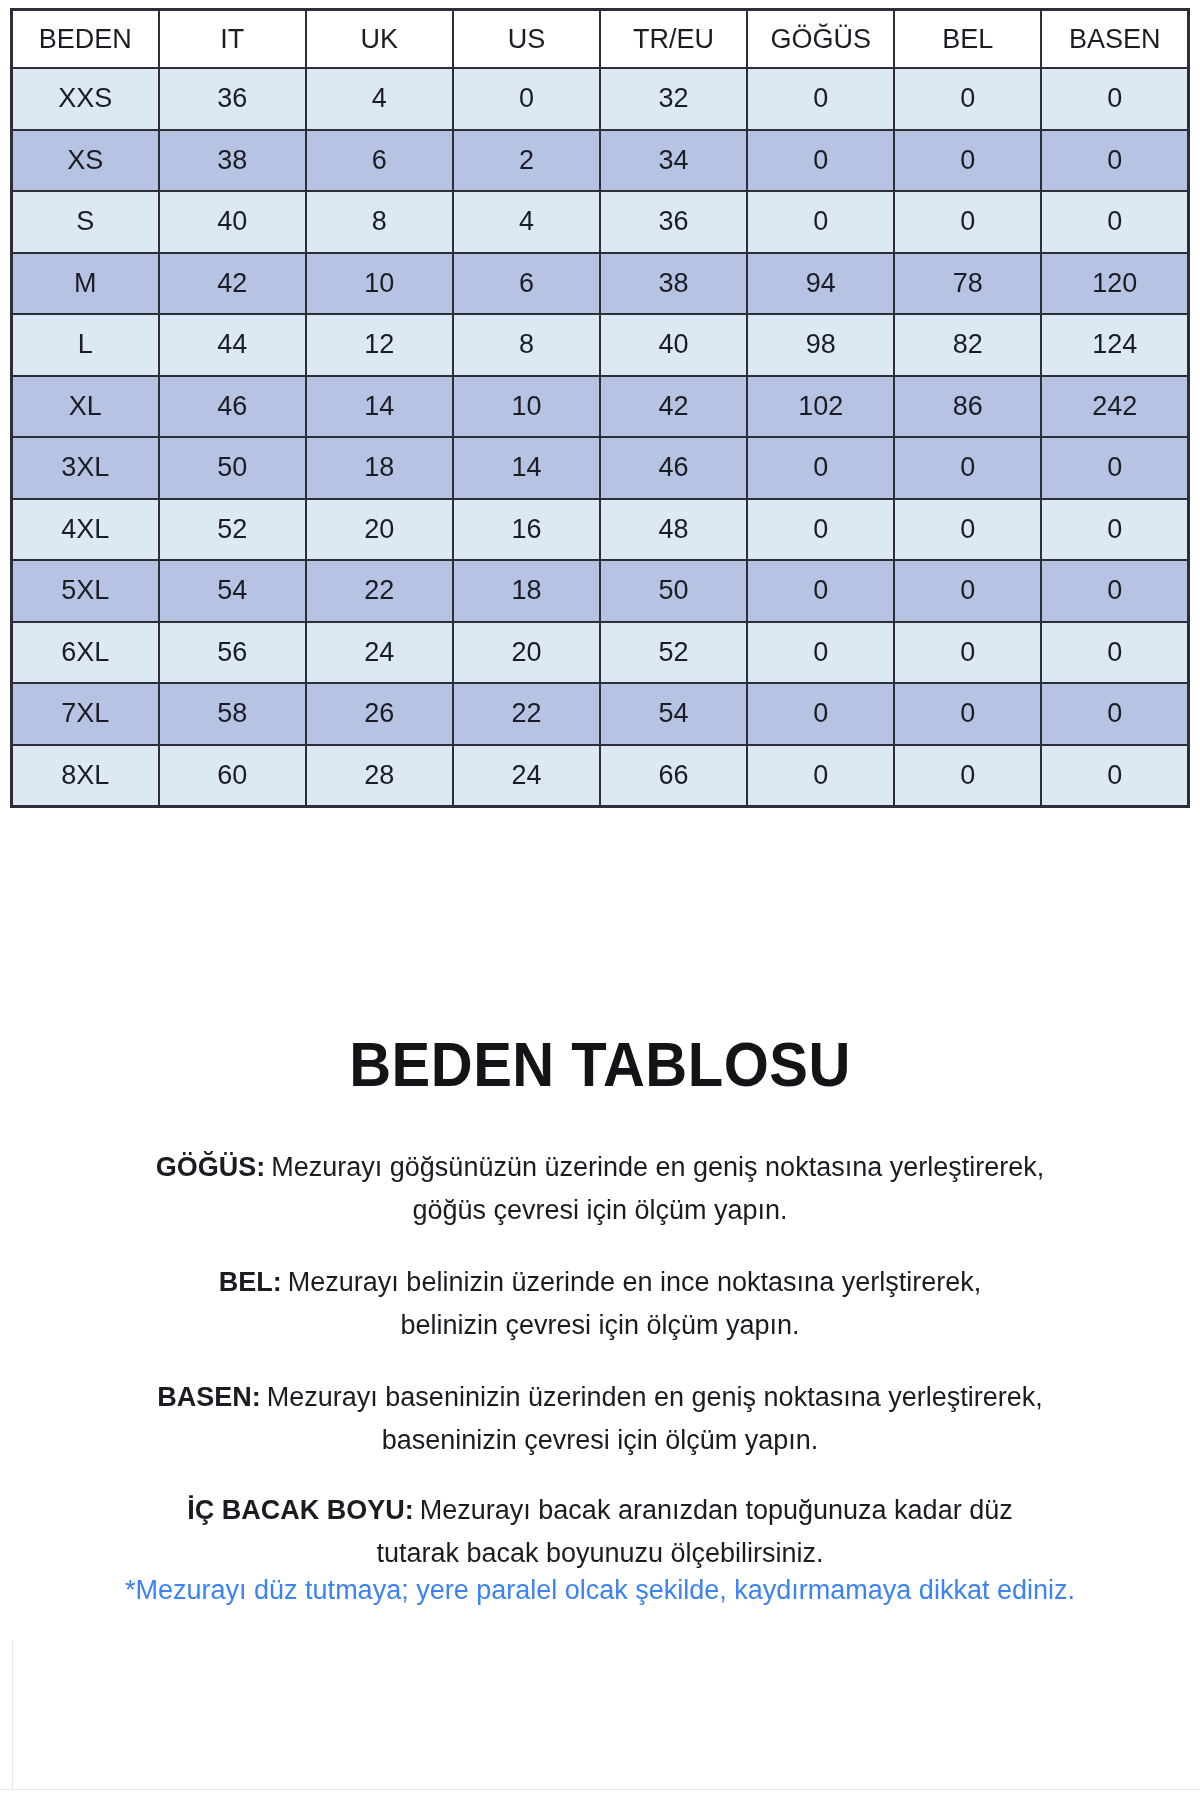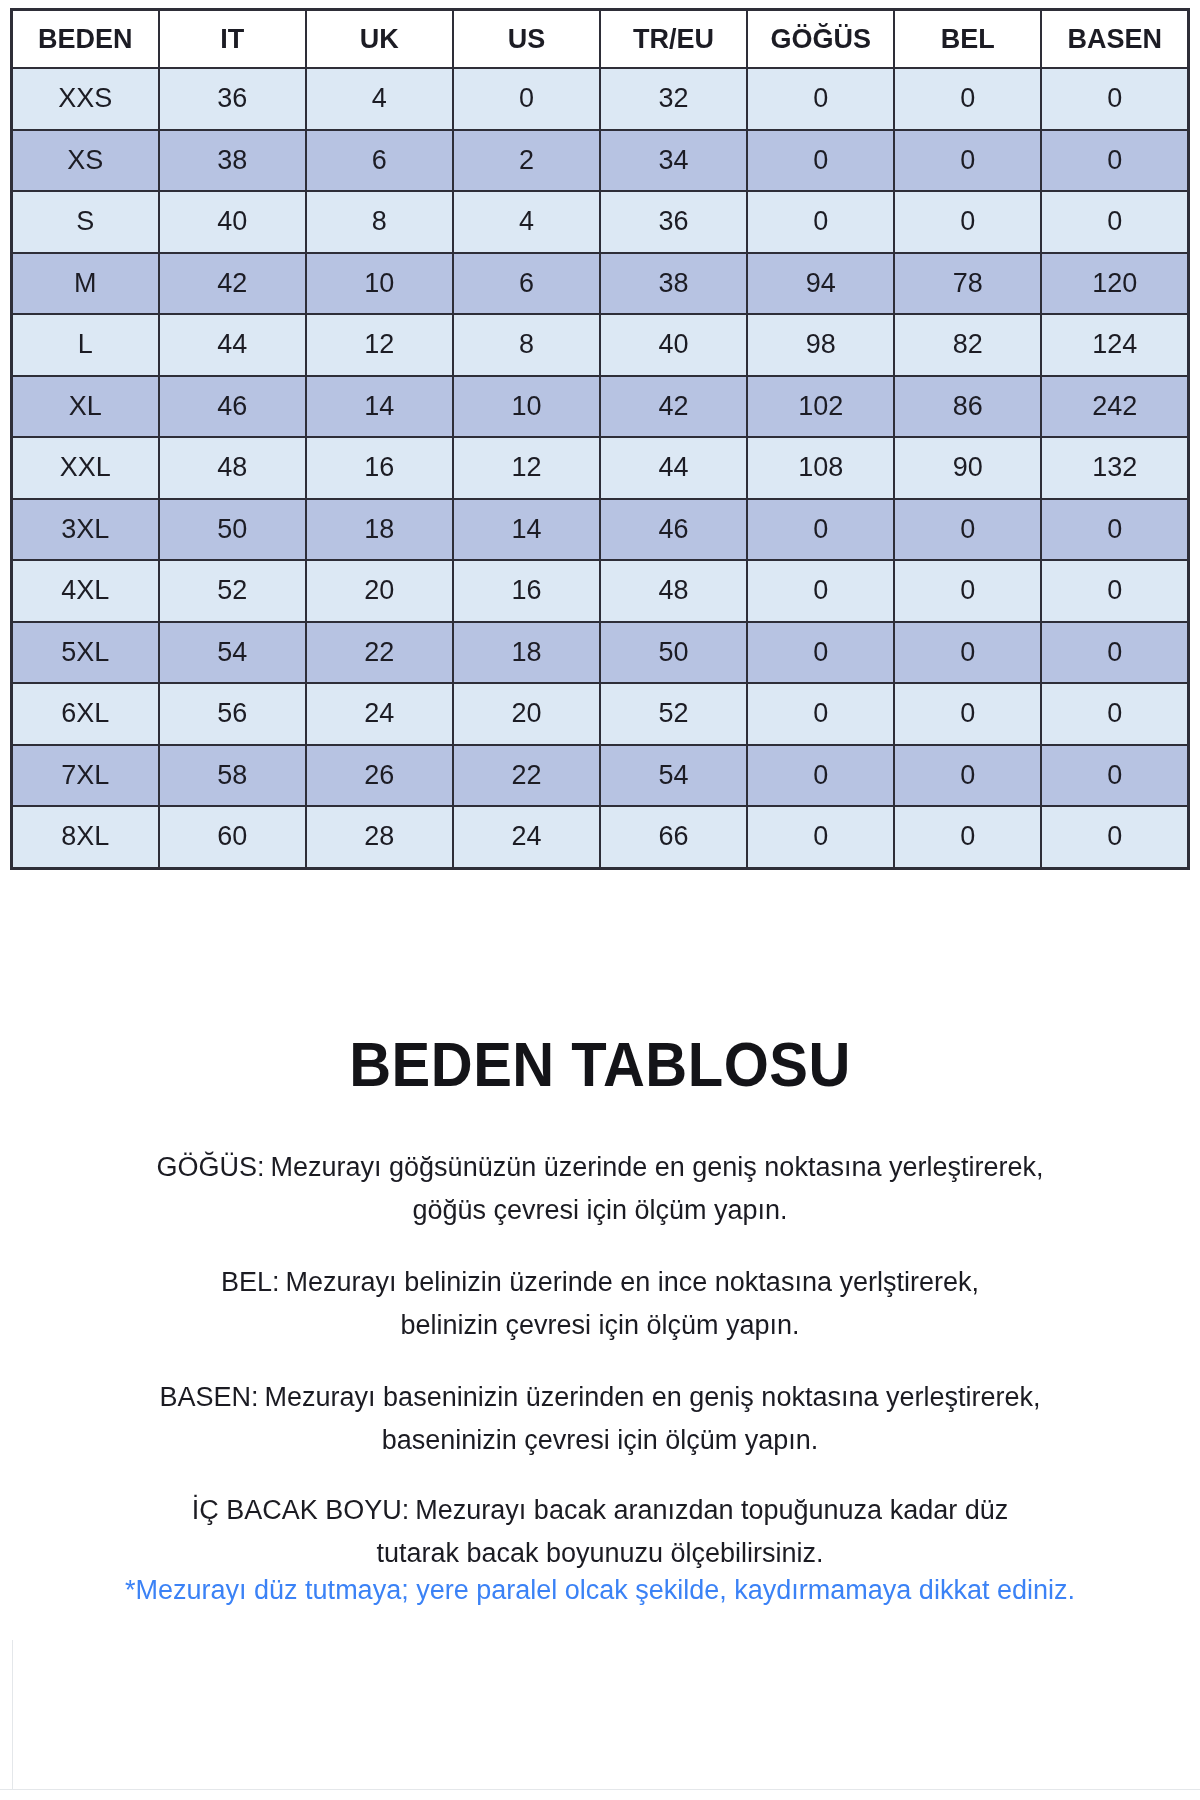--- a/index.html
+++ b/index.html
@@ -22,42 +22,42 @@
   .size-table th, .size-table td {
     border:2px solid var(--border,#2e2e38);
     text-align:center;
     vertical-align:middle;
     font-size:27px;
     padding:0;
   }
   .size-table th {
     height:56px;
     background:var(--header-bg,#ffffff);
-    font-weight:700;
+    font-weight:400;
   }
   .size-table td { height:59.5px; font-weight:400; }
   .size-table tr.light td { background:var(--row-light,#dce8f4);margin-top:24px; }
   .size-table tr.dark  td { background:var(--row-dark,#b7c3e2); }
 
   
   .title {
     position:absolute; top:1030px; left:0; width:100%;
     margin:0; text-align:center;
     font-size:58px; font-weight:700;
     letter-spacing:0.5px;
     transform:scaleY(1.1);
     color:#141418;
   }
   .section {
     position:absolute; left:60px; width:1080px;
     text-align:center;
     font-size:27px; line-height:43px;
     color:#1b1b22;
   }
-  .section .lbl { font-weight:400; margin-right:6px; }
+  .section .lbl { font-weight:700; margin-right:6px; }
   .s1 { top:1146px; }
   .s2 { top:1261px; }
   .s3 { top:1376px; }
   .s4 { top:1489px; }
   .note {
     position:absolute; top:1570px; left:40px; width:1120px;
     text-align:center; font-size:27px; line-height:40px;
     color:#3b82f6;
   }
   
@@ -136,30 +136,20 @@
         <tr class="dark">
           <td>XL</td>
           <td>46</td>
           <td>14</td>
           <td>10</td>
           <td>42</td>
           <td>102</td>
           <td>86</td>
           <td>242</td>
         </tr>
-        <tr class="light">
-          <td>XXL</td>
-          <td>48</td>
-          <td>16</td>
-          <td>12</td>
-          <td>44</td>
-          <td>108</td>
-          <td>90</td>
-          <td>132</td>
-        </tr>
         <tr class="dark">
           <td>3XL</td>
           <td>50</td>
           <td>18</td>
           <td>14</td>
           <td>46</td>
           <td>0</td>
           <td>0</td>
           <td>0</td>
         </tr>

